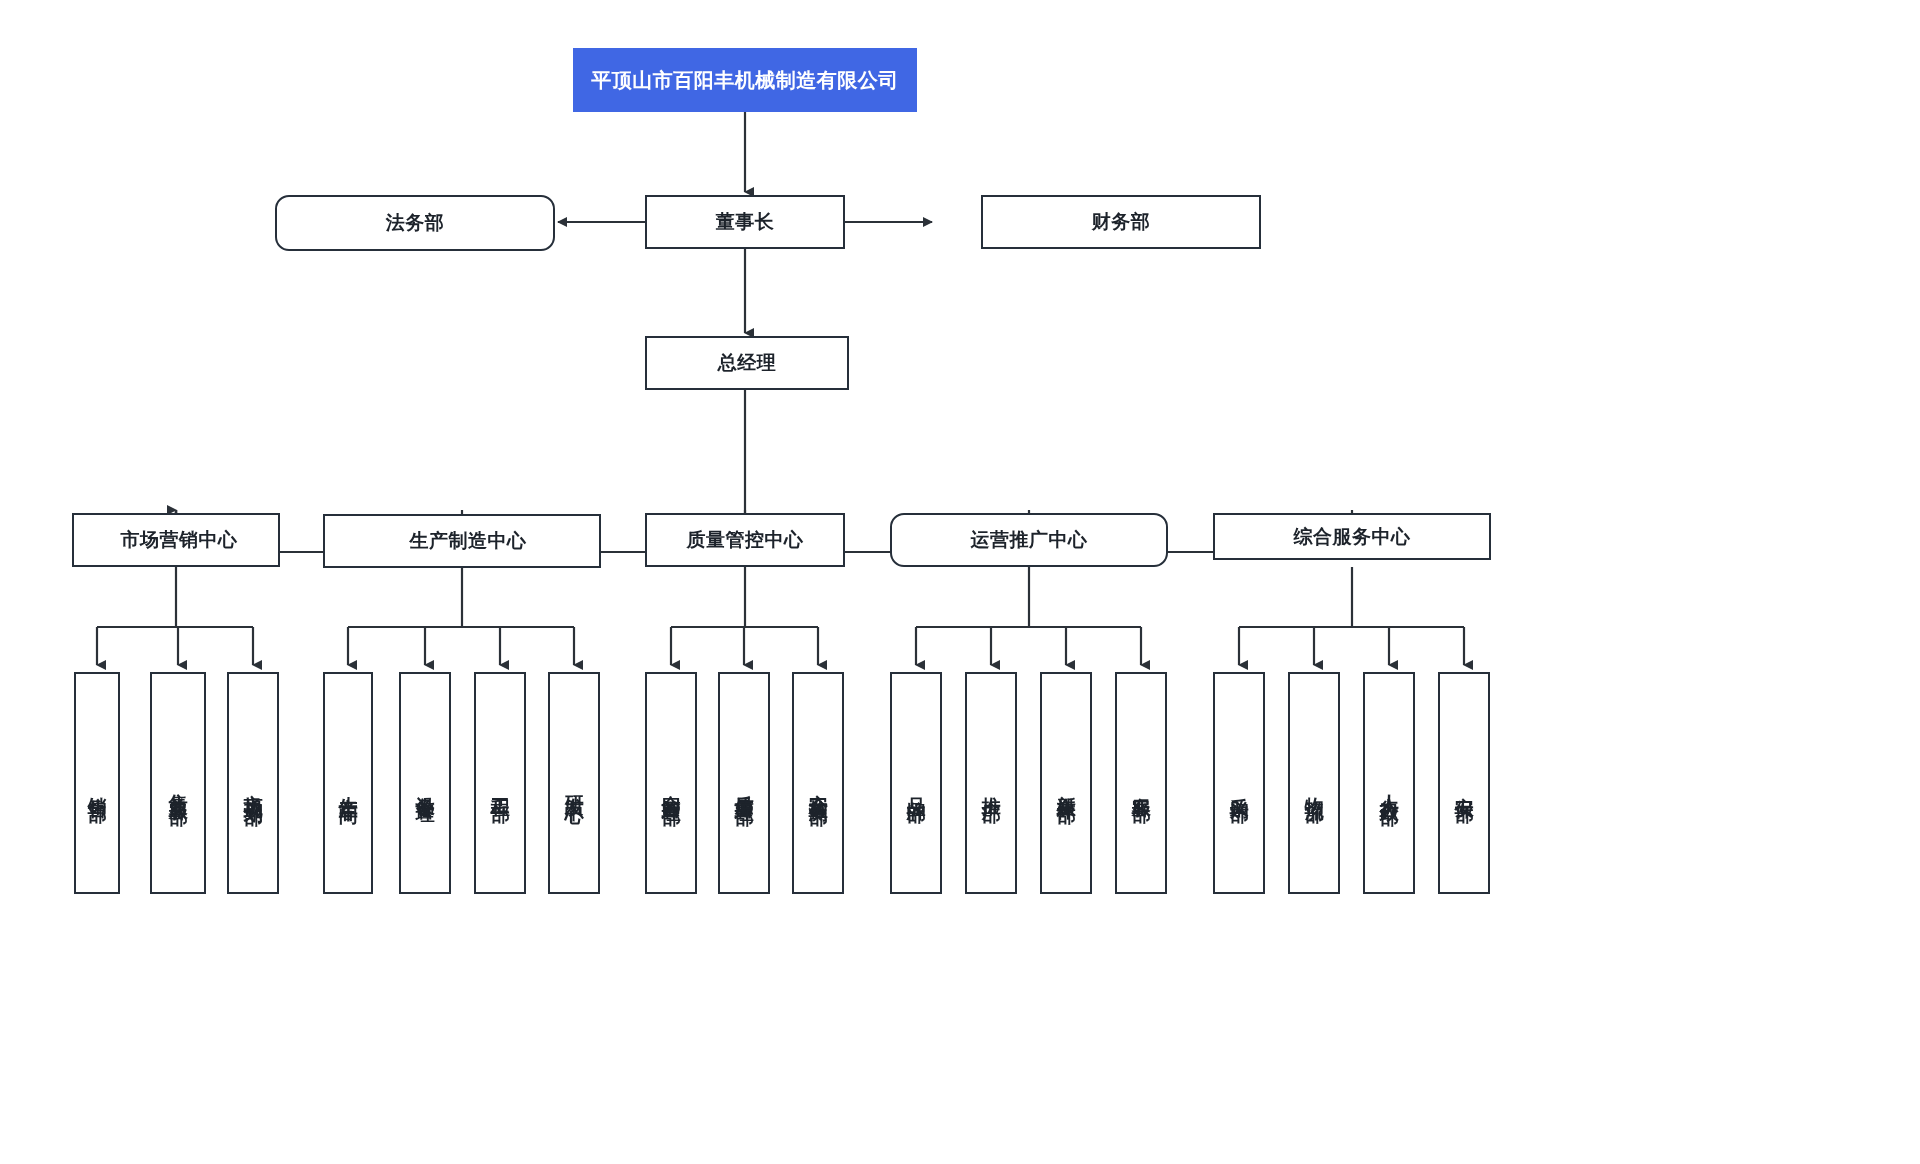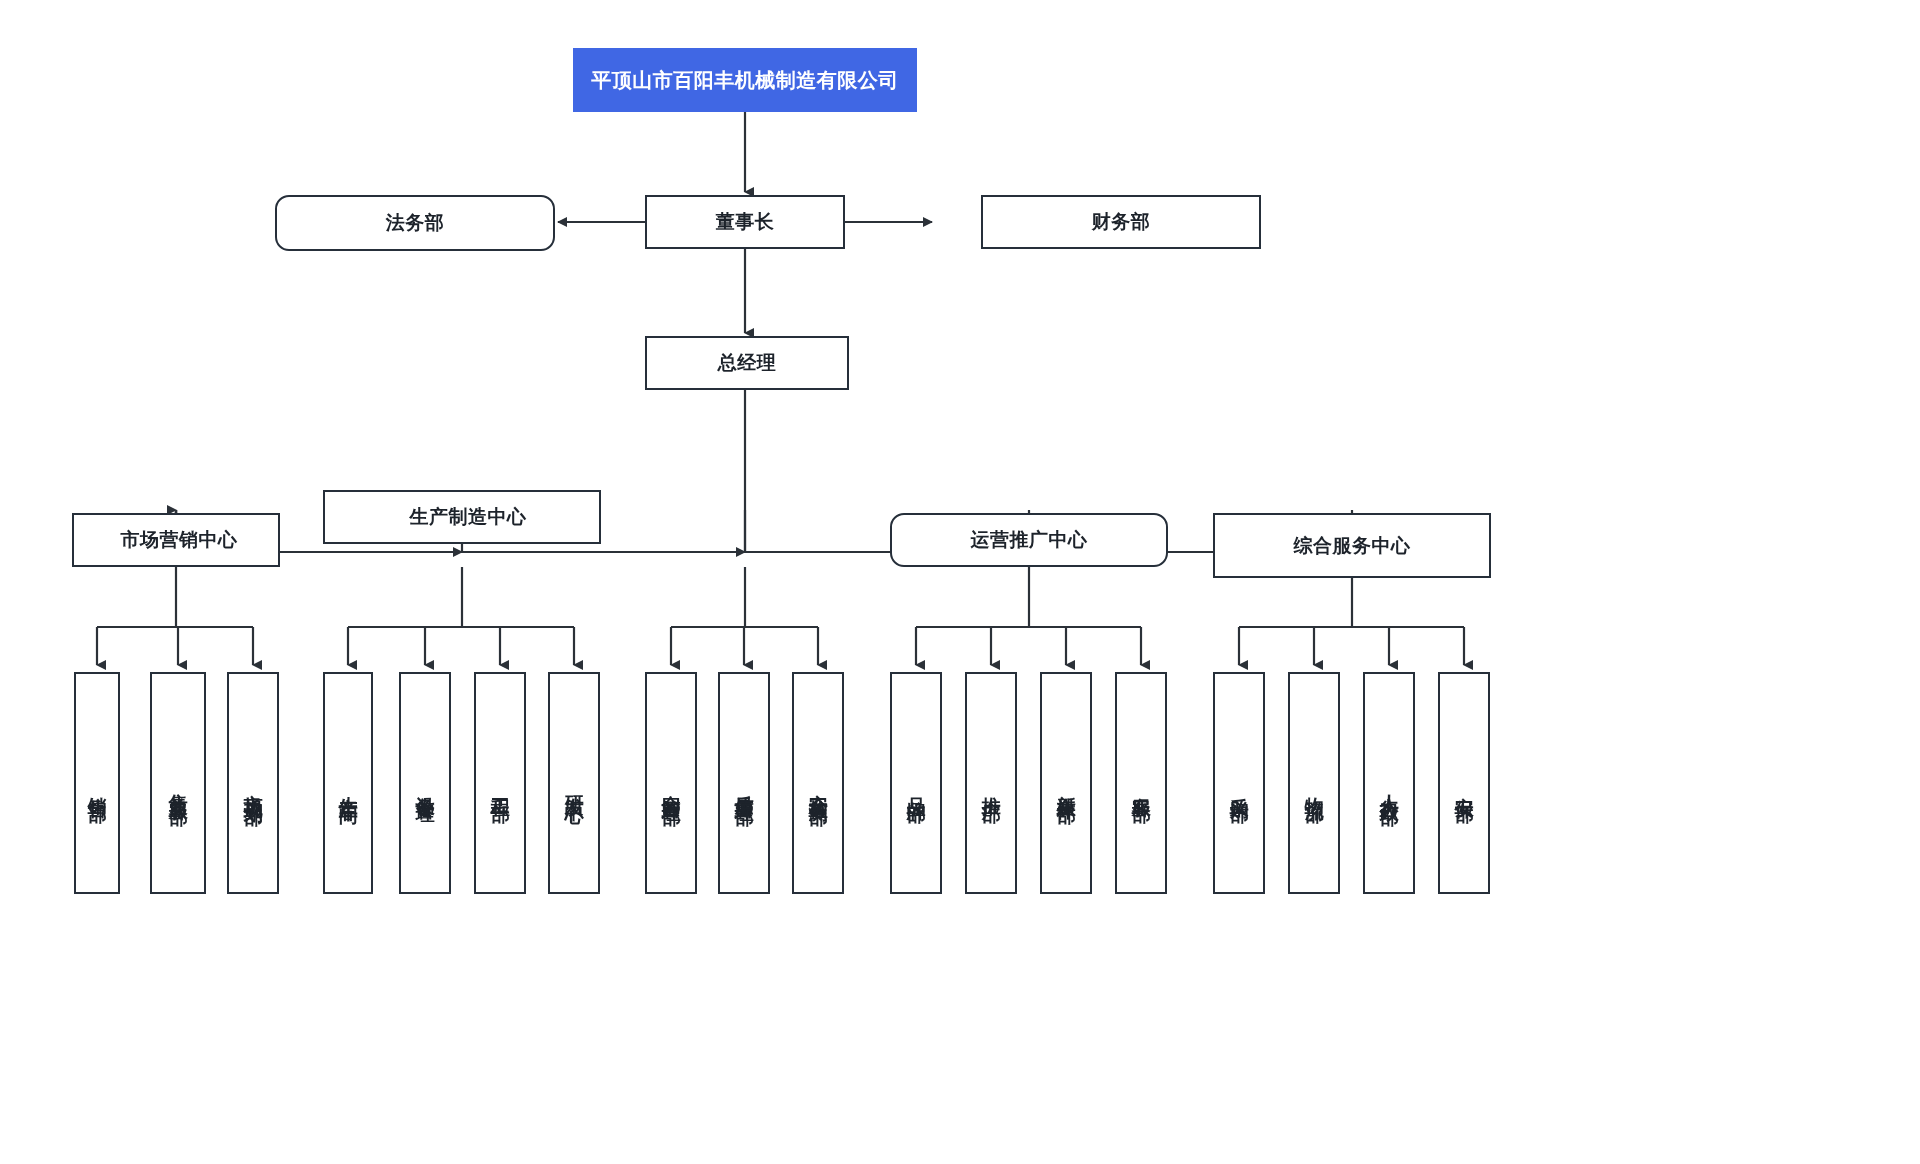--- a/index.html
+++ b/index.html
@@ -142,23 +142,24 @@
   </svg>
 
   <div class="node root" style="left: 573px; top: 48px; width: 344px; height: 64px;">平顶山市百阳丰机械制造有限公司</div>
 
   <div class="node exec" style="left: 275px; top: 195px; width: 280px; height: 56px; border-radius: 14px;">法务部</div>
   <div class="node exec" style="left: 645px; top: 195px; width: 200px; height: 54px;">董事长</div>
   <div class="node exec" style="left: 935px; top: 195px; width: 280px; height: 54px; margin-left: 46px;">财务部</div>
   <div class="node exec" style="left: 645px; top: 336px; width: 204px; height: 54px;">总经理</div>
 
   <div class="node center" style="left: 72px; top: 513px; width: 208px; height: 54px; padding-left: 6px;">市场营销中心</div>
-  <div class="node center" style="left: 323px; top: 490px; width: 278px; height: 54px; padding-left: 12px;">生产制造中心</div>
+  <div class="node center" style="left: 323px; top: 514px; width: 278px; height: 54px; padding-left: 12px;">生产制造中心</div>
+  <div class="node center" style="left: 645px; top: 513px; width: 200px; height: 54px;">质量管控中心</div>
   <div class="node center" style="left: 890px; top: 513px; width: 278px; height: 54px; border-radius: 14px;">运营推广中心</div>
-  <div class="node center" style="left: 1213px; top: 513px; width: 278px; height: 65px;">综合服务中心</div>
+  <div class="node center" style="left: 1213px; top: 513px; width: 278px; height: 47px;">综合服务中心</div>
 
   <div id="leaf-layer">
       <div class="node leaf" style="left: 74px; top: 672px; width: 46px; height: 222px;">
         <span class="leaf-label">销售部</span>
       </div>
       <div class="node leaf" style="left: 150px; top: 672px; width: 56px; height: 222px;">
         <span class="leaf-label">售前客服部</span>
       </div>
       <div class="node leaf" style="left: 227px; top: 672px; width: 52px; height: 222px;">
         <span class="leaf-label">市场规划部</span>

